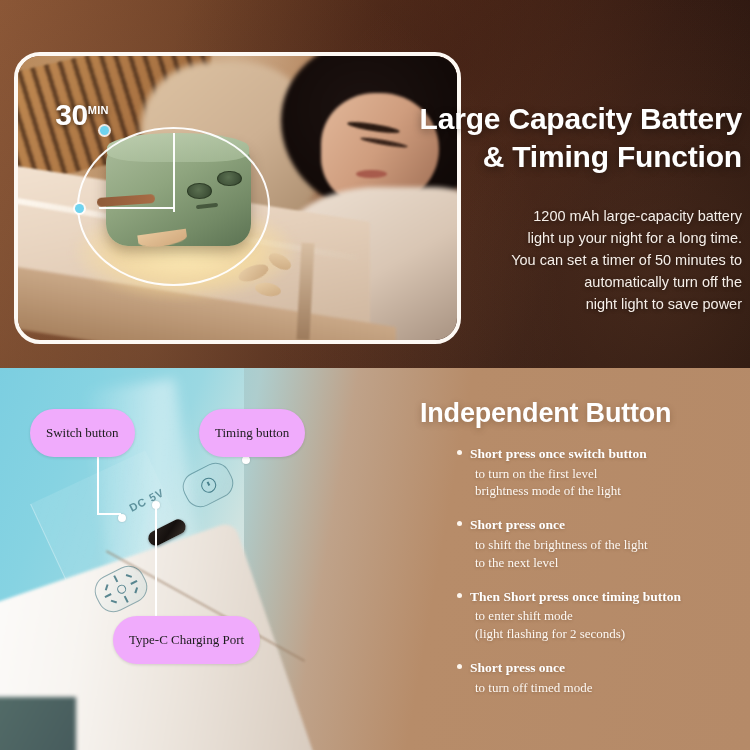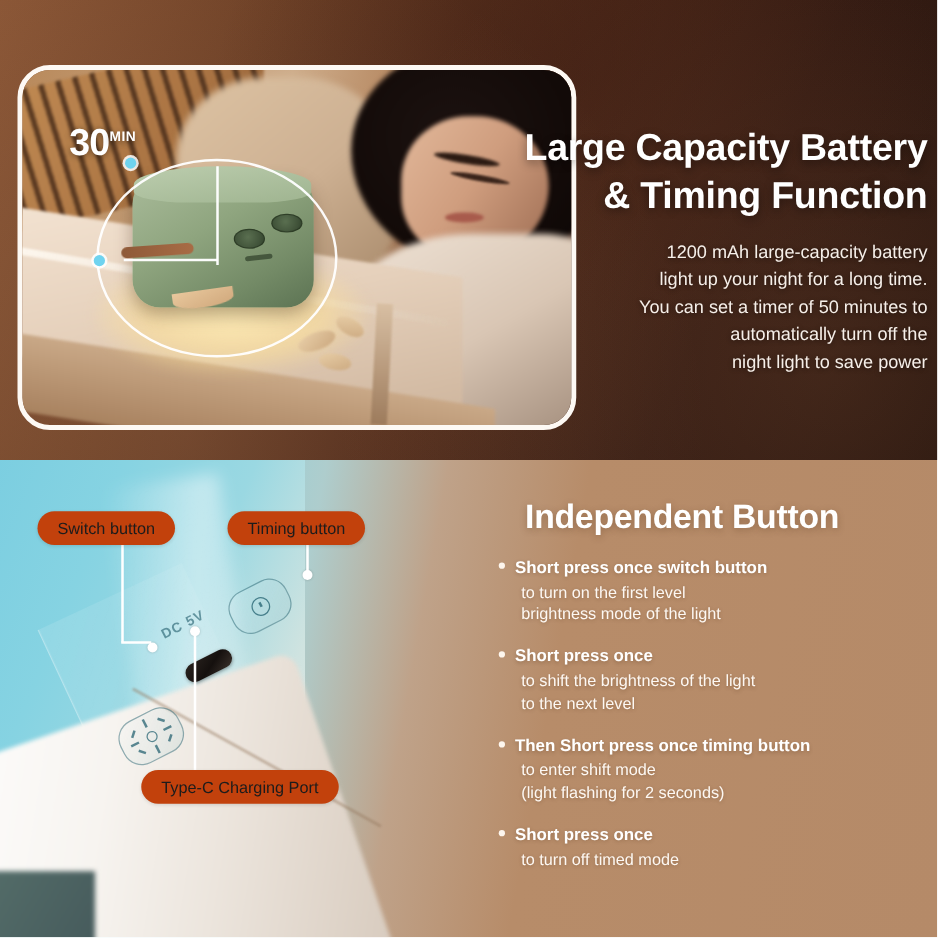--- a/index.html
+++ b/index.html
@@ -244,21 +244,21 @@
   .top-title {
     color: #ffffff;
     font-size: 30px;
     font-weight: 700;
     line-height: 1.28;
     letter-spacing: -0.2px;
     text-shadow: 0 2px 8px rgba(0,0,0,0.4);
     margin: 0;
   }
   .top-body {
-    margin-top: 14px;
+    margin-top: 28px;
     color: #f6efe9;
     font-size: 14.5px;
     line-height: 1.52;
     text-shadow: 0 1px 4px rgba(0,0,0,0.45);
   }
 
   
   .bottom-panel {
     position: absolute;
     left: 0; top: 368px;
@@ -362,27 +362,28 @@
     color: rgba(35,95,110,0.62);
     font-size: 11px;
     font-weight: 700;
     letter-spacing: 1px;
     transform: rotate(-27deg);
   }
 
   
   .pill {
     position: absolute;
-    background: #c2410c;
+    background: #f0abfc;
     color: #1c1c1c;
     border-radius: 999px;
     font-size: 13px;
-    padding: 6px 16px;
+    padding: 16px 16px;
     white-space: nowrap;
     box-shadow: 0 1px 3px rgba(0,0,0,0.12);
+    font-family: Liberation Serif, serif;
   }
   .lead {
     position: absolute;
     background: #ffffff;
   }
   .leaddot {
     position: absolute;
     width: 8px; height: 8px;
     border-radius: 50%;
     background: #ffffff;
@@ -398,20 +399,22 @@
   .bot-title {
     color: #ffffff;
     font-size: 27px;
     font-weight: 700;
     letter-spacing: -0.2px;
     text-shadow: 0 2px 6px rgba(90,55,30,0.35);
     margin: 16px 0 0 8px;
   }
   .bullets {
     margin-top: 16px;
+    margin-left: 58px;
+    font-family: Liberation Serif, serif;
   }
   .bullet-item { margin-bottom: 16px; }
   .bullet-head {
     position: relative;
     color: #ffffff;
     font-size: 13.5px;
     font-weight: 700;
     line-height: 1.3;
     text-shadow: 0 1px 3px rgba(90,55,30,0.3);
   }
@@ -532,21 +535,21 @@
       <div class="lead" style="left:97px;top:145px;width:24px;height:2px;"></div>
 
       <div class="leaddot" style="left:242px;top:88px;"></div>
       <div class="lead" style="left:245px;top:53px;width:2px;height:37px;"></div>
 
       <div class="leaddot" style="left:152px;top:133px;"></div>
       <div class="lead" style="left:155px;top:138px;width:2px;height:112px;"></div>
     </div>
 
     <div class="pill" style="left:30px;top:41px;">Switch button</div>
-    <div class="pill" style="left:182px;top:41px;">Timing button</div>
+    <div class="pill" style="left:199px;top:41px;">Timing button</div>
     <div class="pill" style="left:113px;top:248px;">Type-C Charging Port</div>
   </div>
 
   <div class="bot-text">
     <h2 class="bot-title">Independent Button</h2>
     <div class="bullets">
 
       <div class="bullet-item">
         <div class="bullet-head">
           <span class="dot"></span>

